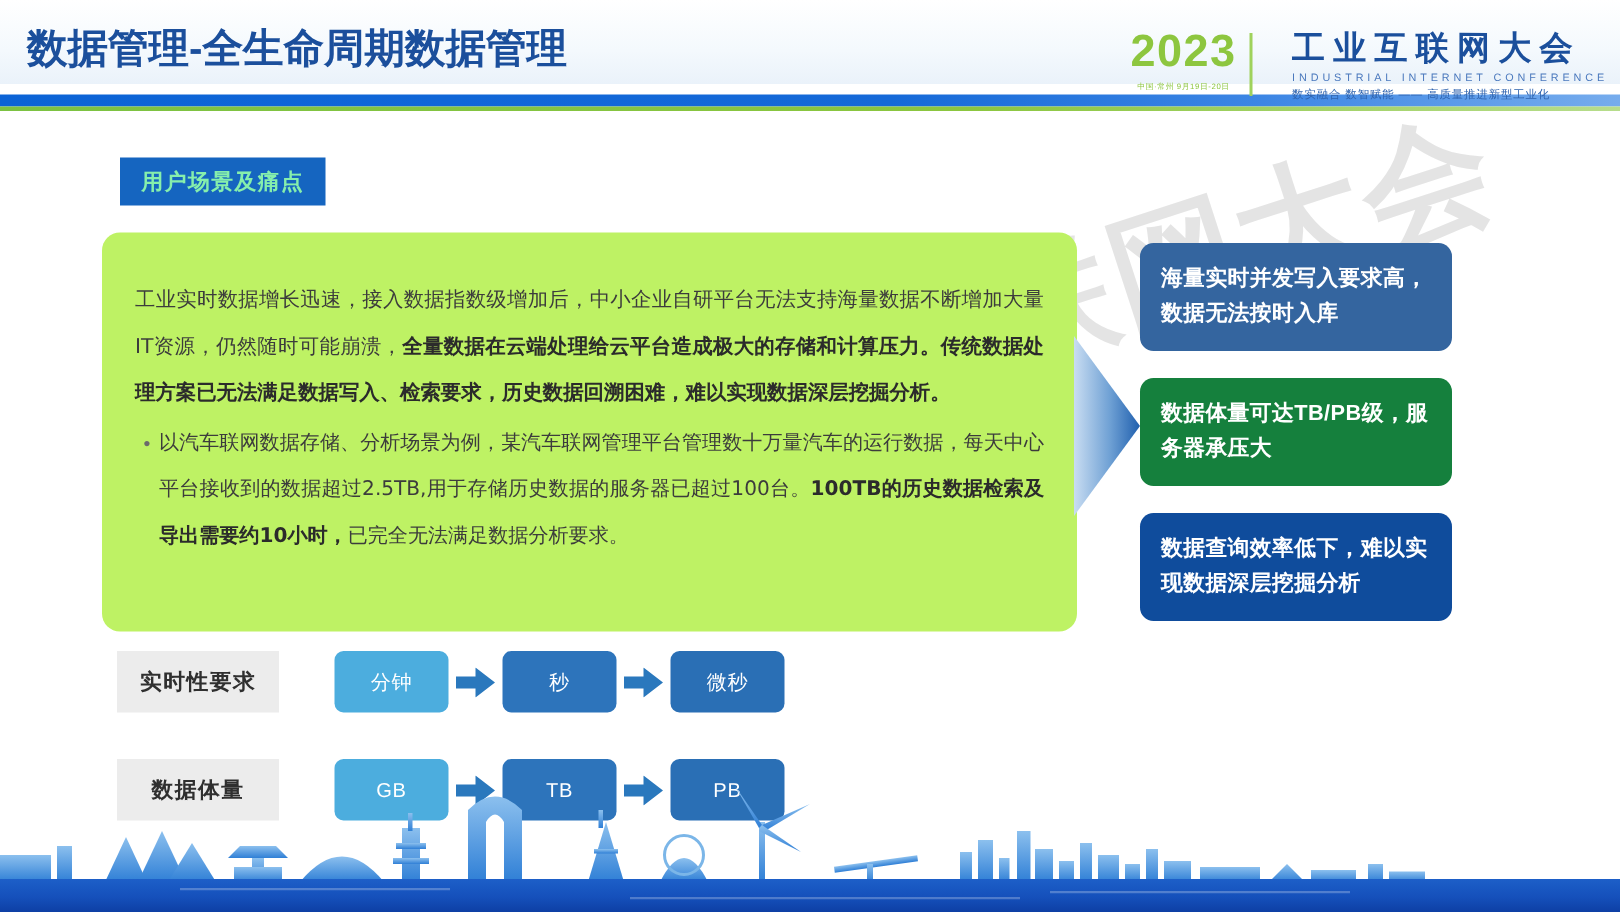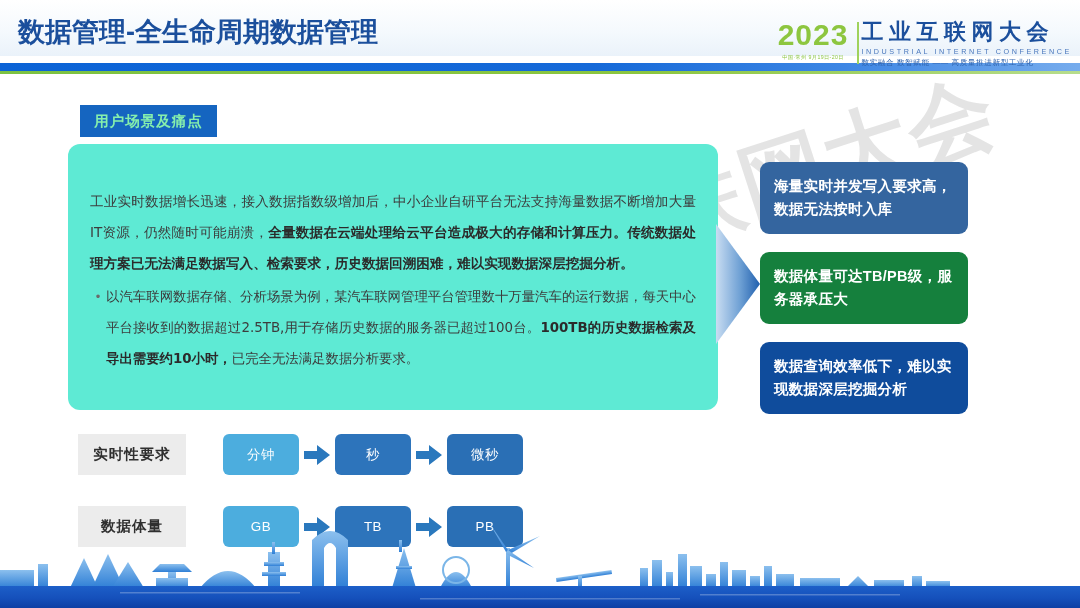--- a/index.html
+++ b/index.html
@@ -53,21 +53,21 @@
     color: #8dc63f; line-height: 30px;
     letter-spacing: 1px;
   }
   .logo-year-sub {
     font-size: 5.2px; color: #8dc63f;
     letter-spacing: .4px; margin-top: 4px; white-space: nowrap;
   }
   .logo-div {
     width: 2px; height: 42px; background: #9fd25c; margin-top: 2px;
   }
-  .logo-right { padding-left: 2px; text-align: left; }
+  .logo-right { padding-left: 26px; text-align: left; }
   .logo-cn {
     font-size: 22px; font-weight: 700; color: #1b4f9c;
     letter-spacing: 5.5px; line-height: 24px; white-space: nowrap;
   }
   .logo-en {
     font-size: 7.2px; color: #4a78bd; letter-spacing: 2.6px;
     margin-top: 3px; white-space: nowrap;
   }
   .logo-tag {
     font-size: 7.6px; color: #2f63ae; letter-spacing: .6px;
@@ -80,25 +80,25 @@
     width: 137px; height: 32px;
     background: #1565c0;
     color: #86efac;
     font-size: 14.5px; font-weight: 700;
     display: flex; align-items: center; justify-content: center;
     letter-spacing: 1px;
   }
 
   
   .text-panel {
-    position: absolute; left: 68px; top: 144px;
+    position: absolute; left: 68px; top: 155px;
     width: 650px; height: 266px;
-    background: #5eead4;
+    background: #bef264;
     border-radius: 12px;
-    padding: 42px 22px 0 22px;
+    padding: 30px 22px 0 22px;
   }
   .para {
     font-size: 13.6px; color: #3c3c3c;
     line-height: 31px; text-align: justify;
     font-family: "DejaVu Sans", "Liberation Sans", sans-serif;
   }
   .para b { font-weight: 700; color: #2b2b2b; }
   .bullet-row {
     display: flex; margin-top: 2px;
   }

